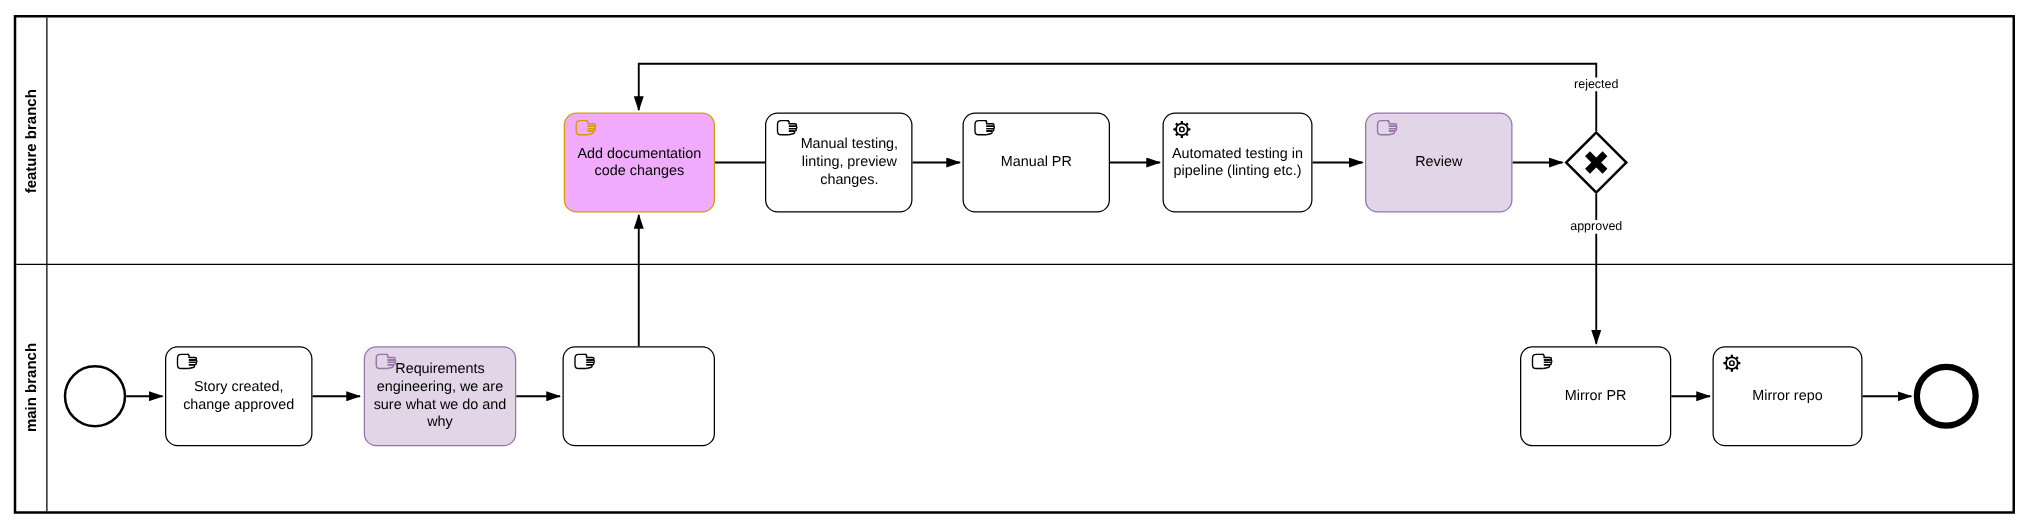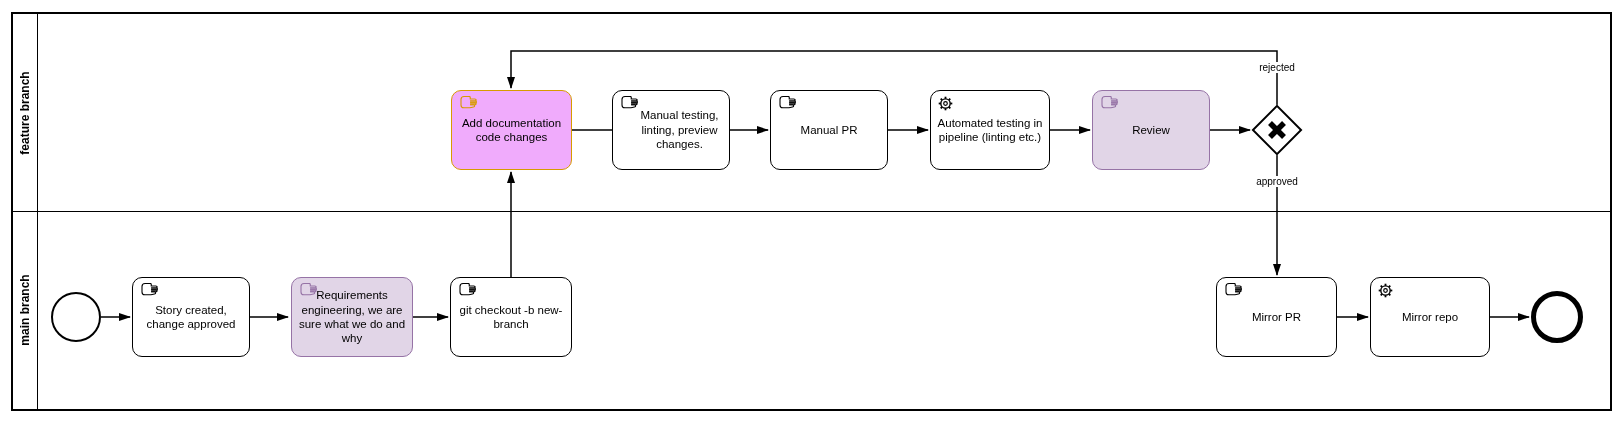--- a/index.html
+++ b/index.html
@@ -187,21 +187,20 @@
   <div class="task" style="left:450px; top:277px; width:122px; height:80px;">
     <svg class="icon" width="20" height="15" viewBox="0 0 20 15">
       <g fill="none" stroke="currentColor" stroke-width="1.1" stroke-linejoin="round">
         <path d="M12.2,1.5 H6 Q3,1.5 3,4.5 V10 Q3,12.8 5.8,12.8 H12"></path>
         <path d="M10.8,1.5 q1.7,0.1 1.5,1.6 l-0.1,0.9 H16.9 q1.3,0 1.3,1 0,1 -1.3,1 H12.1"></path>
         <path d="M12.1,6 H17.3 q1.2,0 1.2,0.95 0,0.95 -1.2,0.95 H12.1"></path>
         <path d="M12.1,7.9 H16.9 q1.2,0 1.2,0.95 0,0.95 -1.2,0.95 H12.1"></path>
         <path d="M12.1,9.8 H15.6 q1.1,0 1.1,1 0,1 -1.2,1.2 L12,12.8"></path>
       </g>
     </svg>
-    <span class="task-label">git checkout -b new-branch</span>
   </div>
 
   <div class="task" style="left:1216px; top:277px; width:121px; height:80px;">
     <svg class="icon" width="20" height="15" viewBox="0 0 20 15">
       <g fill="none" stroke="currentColor" stroke-width="1.1" stroke-linejoin="round">
         <path d="M12.2,1.5 H6 Q3,1.5 3,4.5 V10 Q3,12.8 5.8,12.8 H12"></path>
         <path d="M10.8,1.5 q1.7,0.1 1.5,1.6 l-0.1,0.9 H16.9 q1.3,0 1.3,1 0,1 -1.3,1 H12.1"></path>
         <path d="M12.1,6 H17.3 q1.2,0 1.2,0.95 0,0.95 -1.2,0.95 H12.1"></path>
         <path d="M12.1,7.9 H16.9 q1.2,0 1.2,0.95 0,0.95 -1.2,0.95 H12.1"></path>
         <path d="M12.1,9.8 H15.6 q1.1,0 1.1,1 0,1 -1.2,1.2 L12,12.8"></path>

